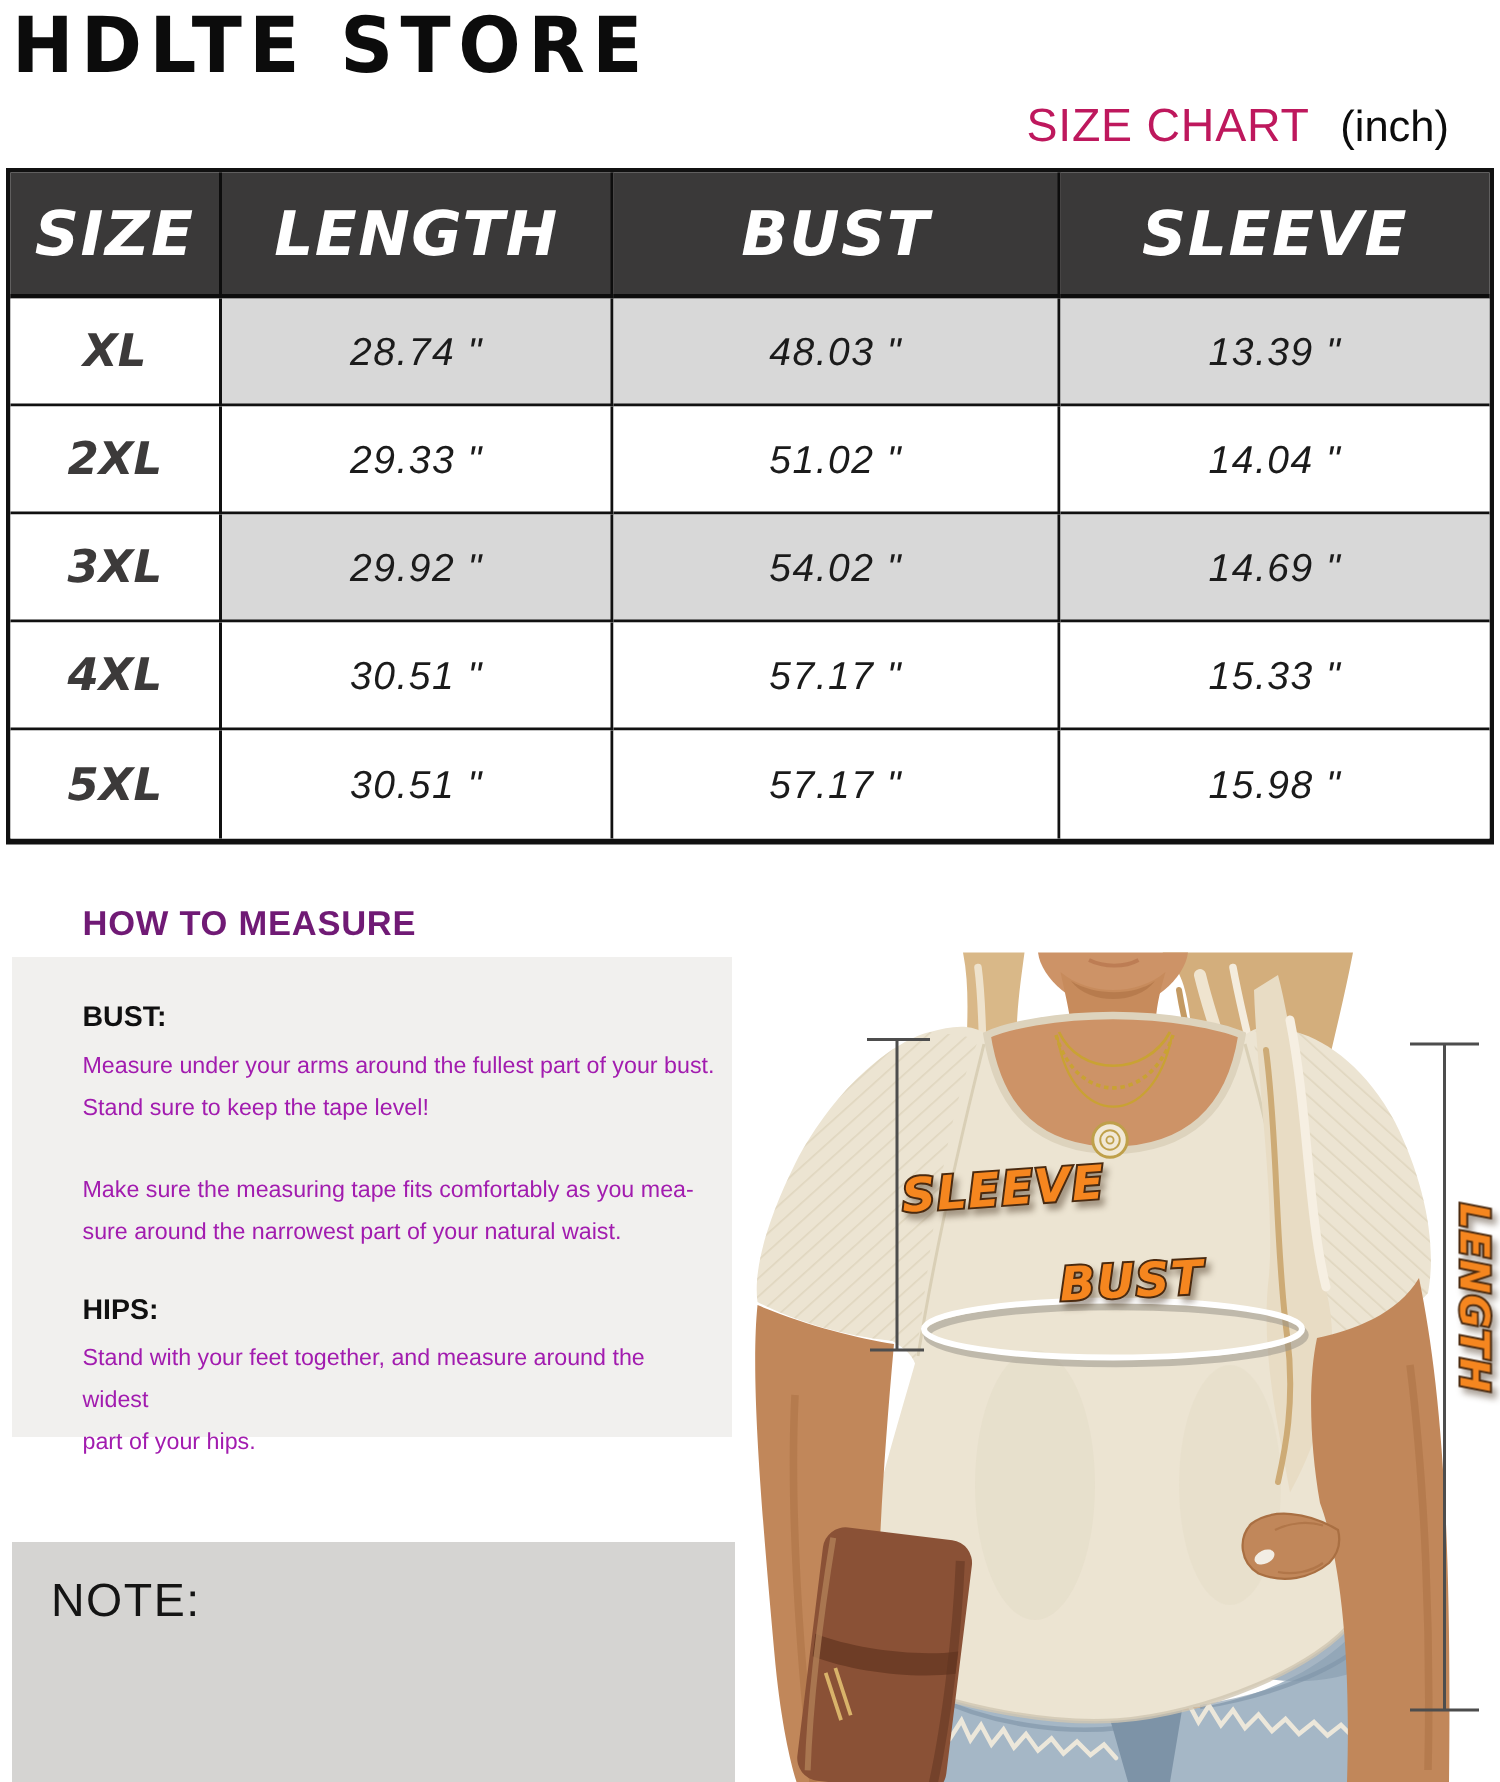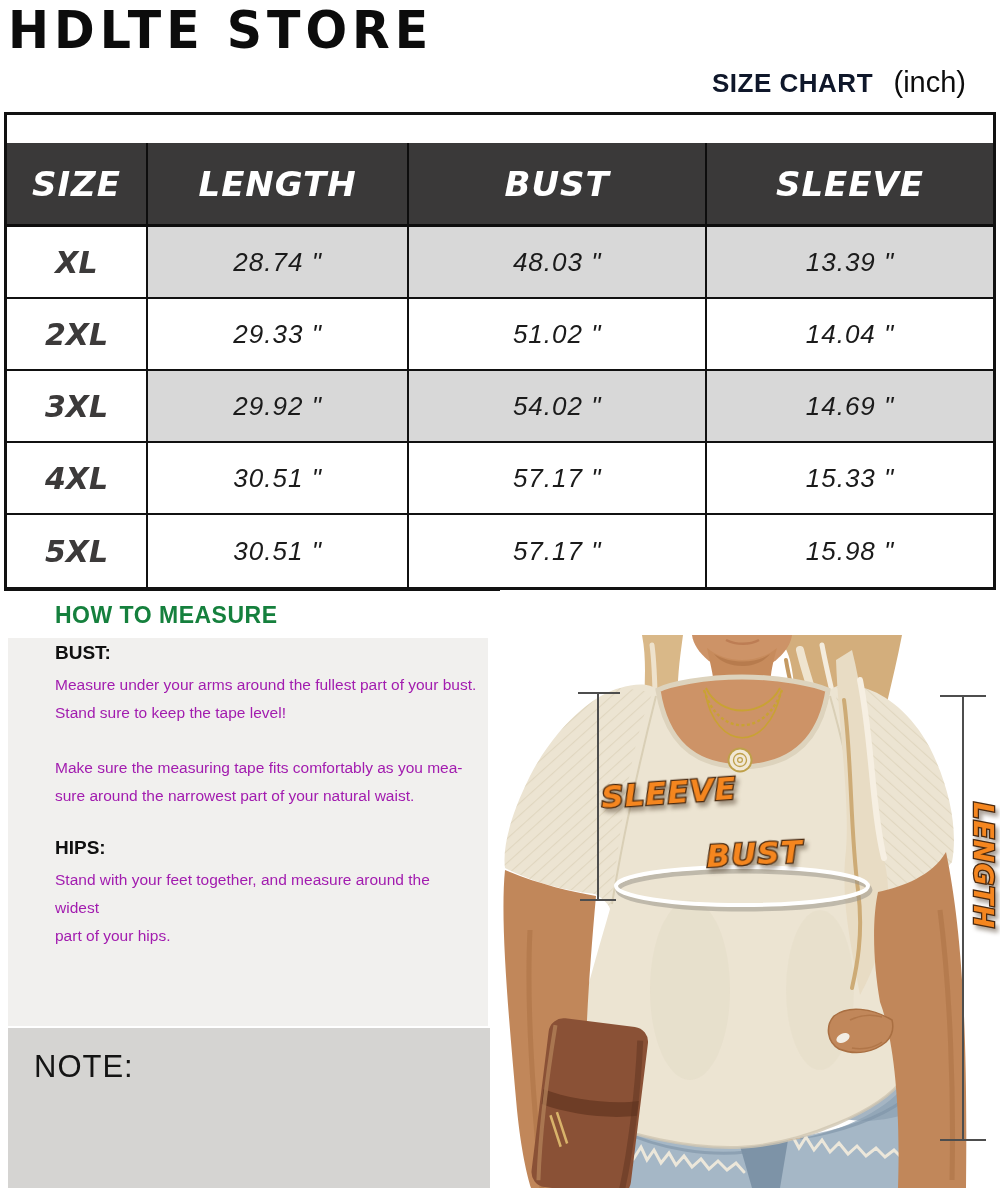--- a/index.html
+++ b/index.html
@@ -10,60 +10,59 @@
   
   .store-title{
     position:absolute; left:8px; top:2px;
     font-size:49px; font-weight:900; letter-spacing:5px; color:#0c0c0c;
     font-family:"DejaVu Sans","Liberation Sans",sans-serif;
     transform:scaleY(1.05);
   }
   .chart-heading{
     position:absolute; right:34px; top:66px; white-space:nowrap;
   }
-  .chart-heading .bold{ font-size:26px; font-weight:700; color:#0f172a; letter-spacing:0.5px;}
+  .chart-heading .bold{ font-size:31px; font-weight:400; color:#be185d; letter-spacing:0.5px;}
   .chart-heading .unit{ font-size:29px; font-weight:400; color:#0c0c0c; margin-left:16px;}
 
   
   .size-table{
     position:absolute; left:4px; top:112px; width:992px;
     border:3px solid #111; border-bottom:4px solid #111;
     background:#fff;
   }
   .t-row{ display:grid; grid-template-columns:14.3% 26.5% 30.2% 29%; }
   .cell{
     border-right:2px solid #111; border-bottom:2px solid #111;
     display:flex; align-items:center; justify-content:center;
   }
   .t-row .cell:last-child{ border-right:none; }
   .t-row:last-child .cell{ border-bottom:none; }
   .thead .cell{
     height:84px; background:#3a3939; border-right:2px solid #0d0d0d; border-bottom:3px solid #0d0d0d;
-    color:#fff; font-size:34px; font-weight:900; font-style:italic; letter-spacing:1px;
+    color:#fff; font-size:41px; font-weight:900; font-style:italic; letter-spacing:1px;
     font-family:"DejaVu Sans","Liberation Sans",sans-serif;
     transform:none;
-    margin-top:28px;
   }
   .tbody .cell{ height:72px; }
   .size-cell{
     background:#fff; color:#3c3a3a; font-size:30px; font-weight:900; font-style:italic;
     font-family:"DejaVu Sans","Liberation Sans",sans-serif; letter-spacing:0px;
   }
   .val-cell{ font-size:26px; font-style:italic; color:#1b1b1b; letter-spacing:1px; }
   .row-gray .val-cell{ background:#d8d8d8; }
   .row-white .val-cell{ background:#ffffff; }
 
   
   .htm-title{
     position:absolute; left:55px; top:602px;
-    font-size:23px; font-weight:700; letter-spacing:0.5px; color:#15803d;
+    font-size:23px; font-weight:700; letter-spacing:0.5px; color:#701a75;
   }
   .htm-panel{
-    position:absolute; left:8px; top:638px; width:480px; height:388px;
-    background:#f1f0ee; padding:4px 10px 0 47px;
+    position:absolute; left:8px; top:638px; width:480px; height:320px;
+    background:#f1f0ee; padding:30px 10px 0 47px;
   }
   .measure-item{ margin-bottom:27px; }
   .measure-label{ font-size:19px; font-weight:700; color:#101010; margin-bottom:7px; }
   .measure-line{ font-size:15.5px; color:#a21caf; line-height:28px; }
 
   
   .note-panel{
     position:absolute; left:8px; top:1028px; width:482px; height:193px;
     background:#d5d4d2; padding:21px 10px 0 26px;
   }

